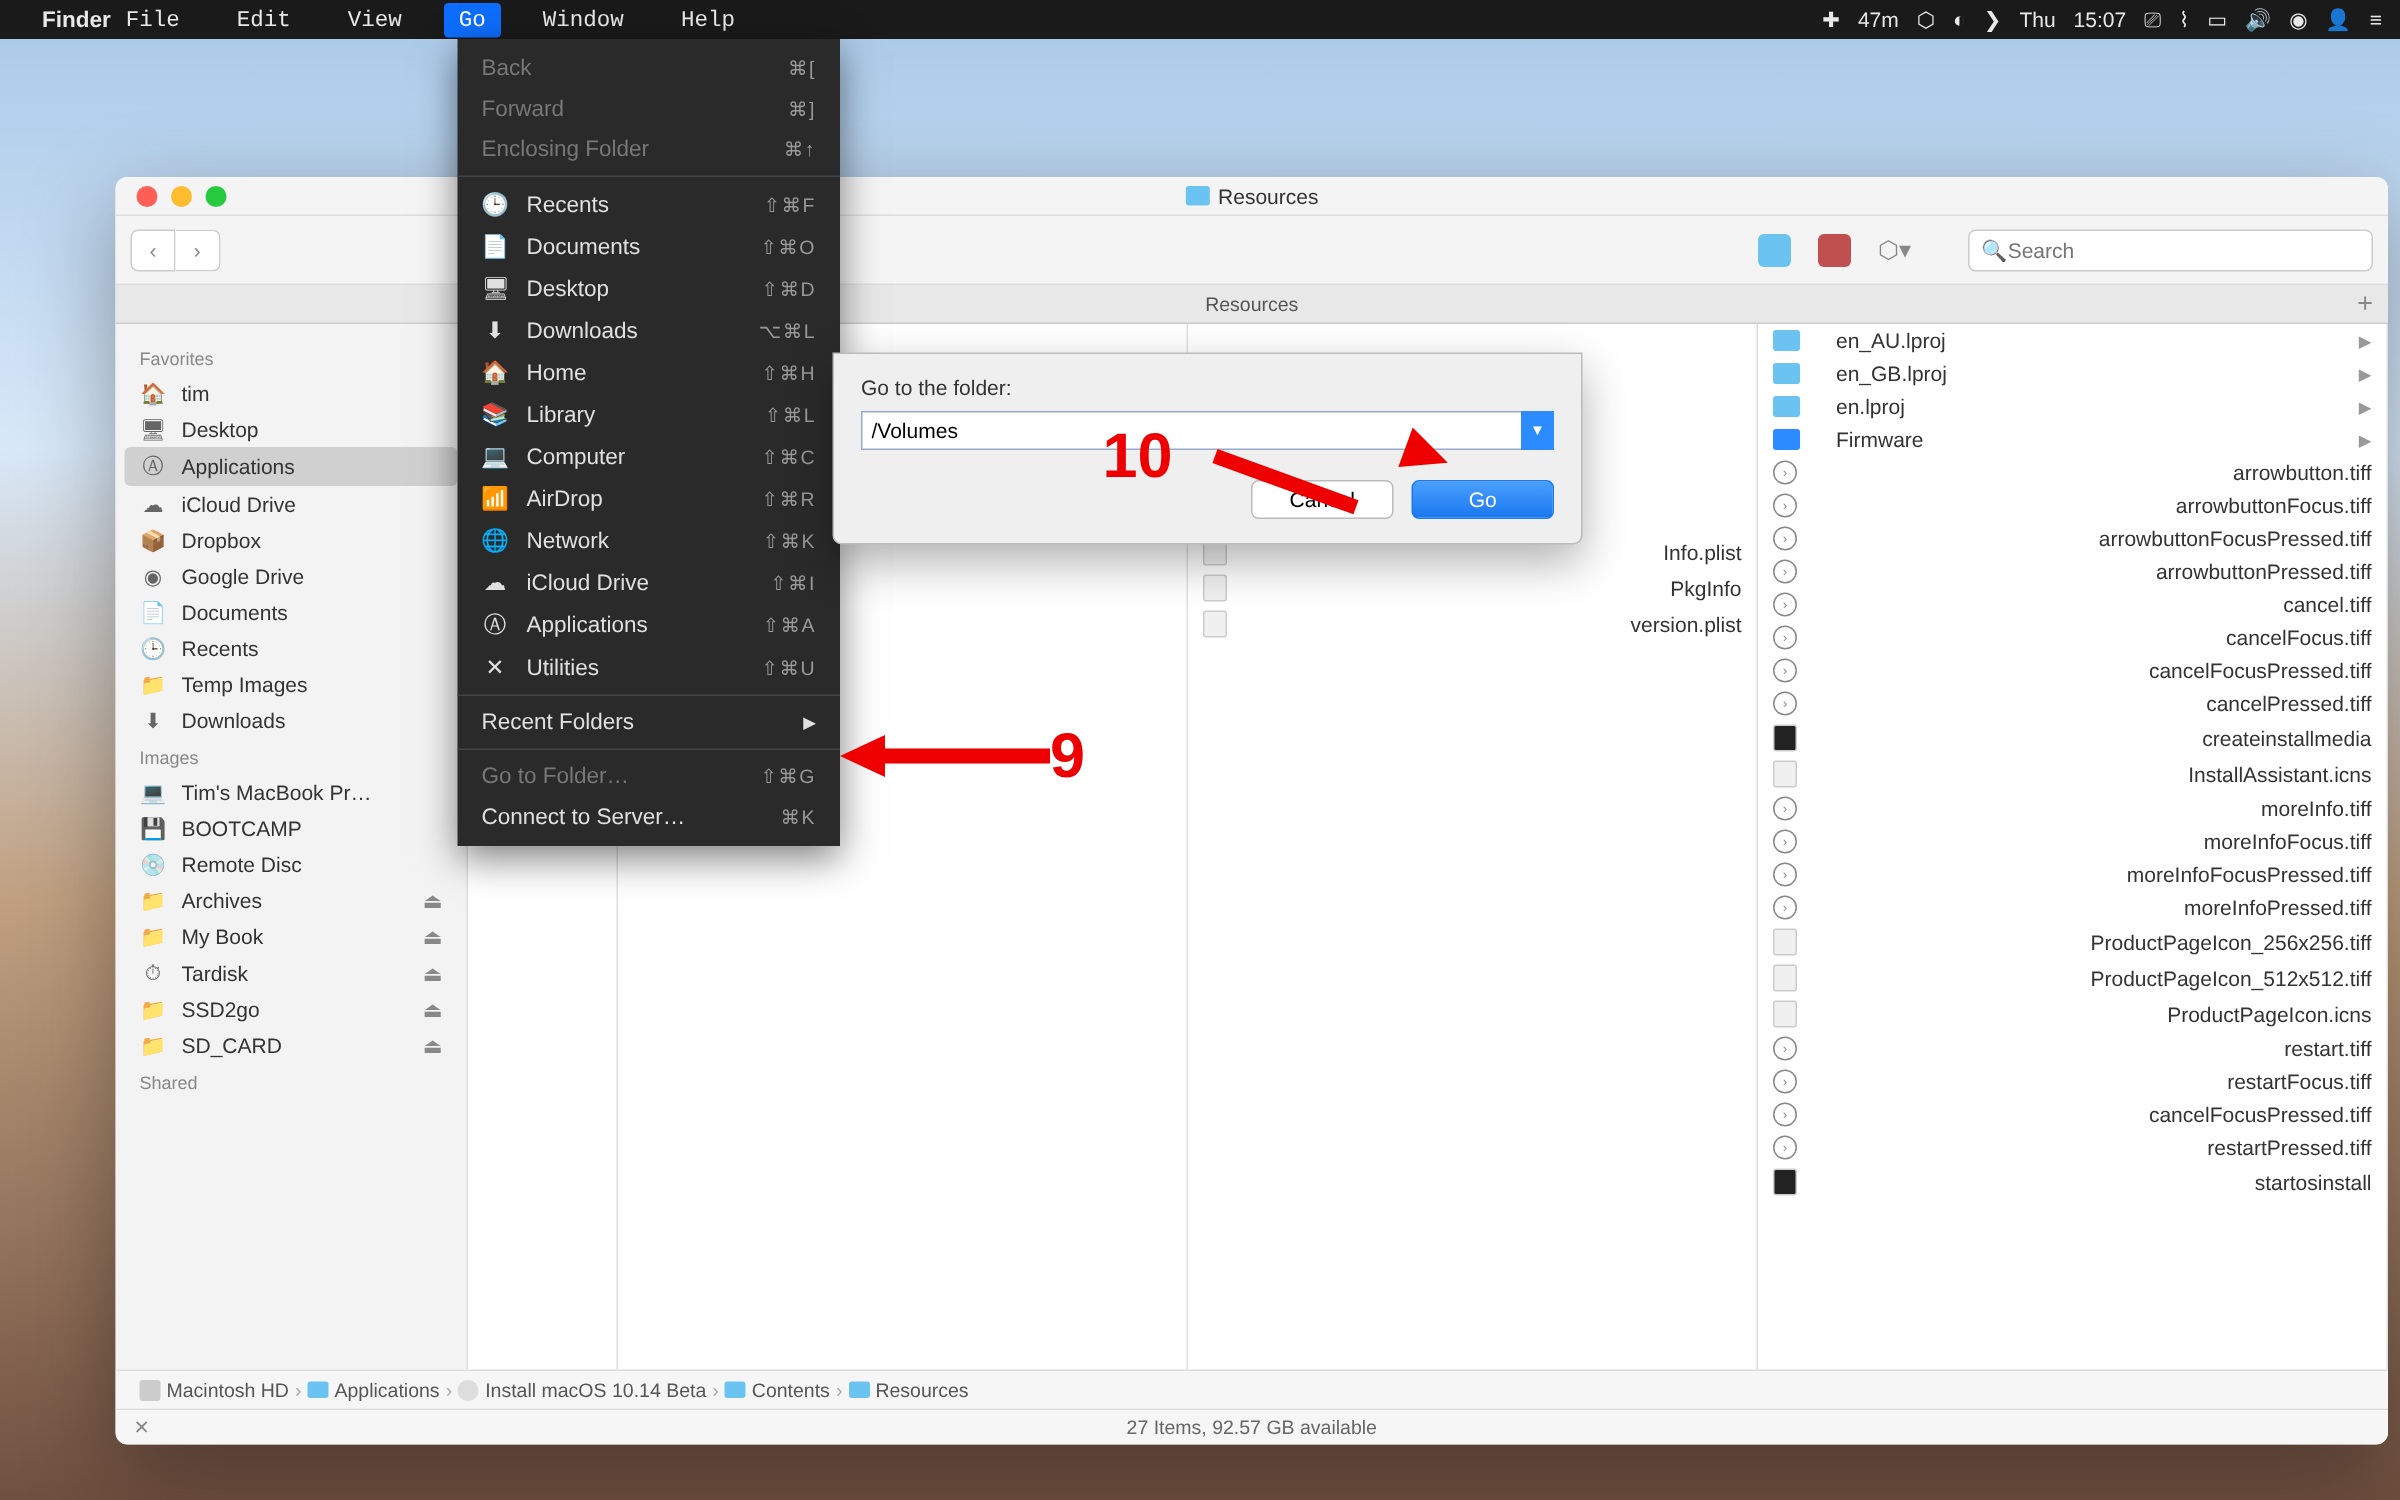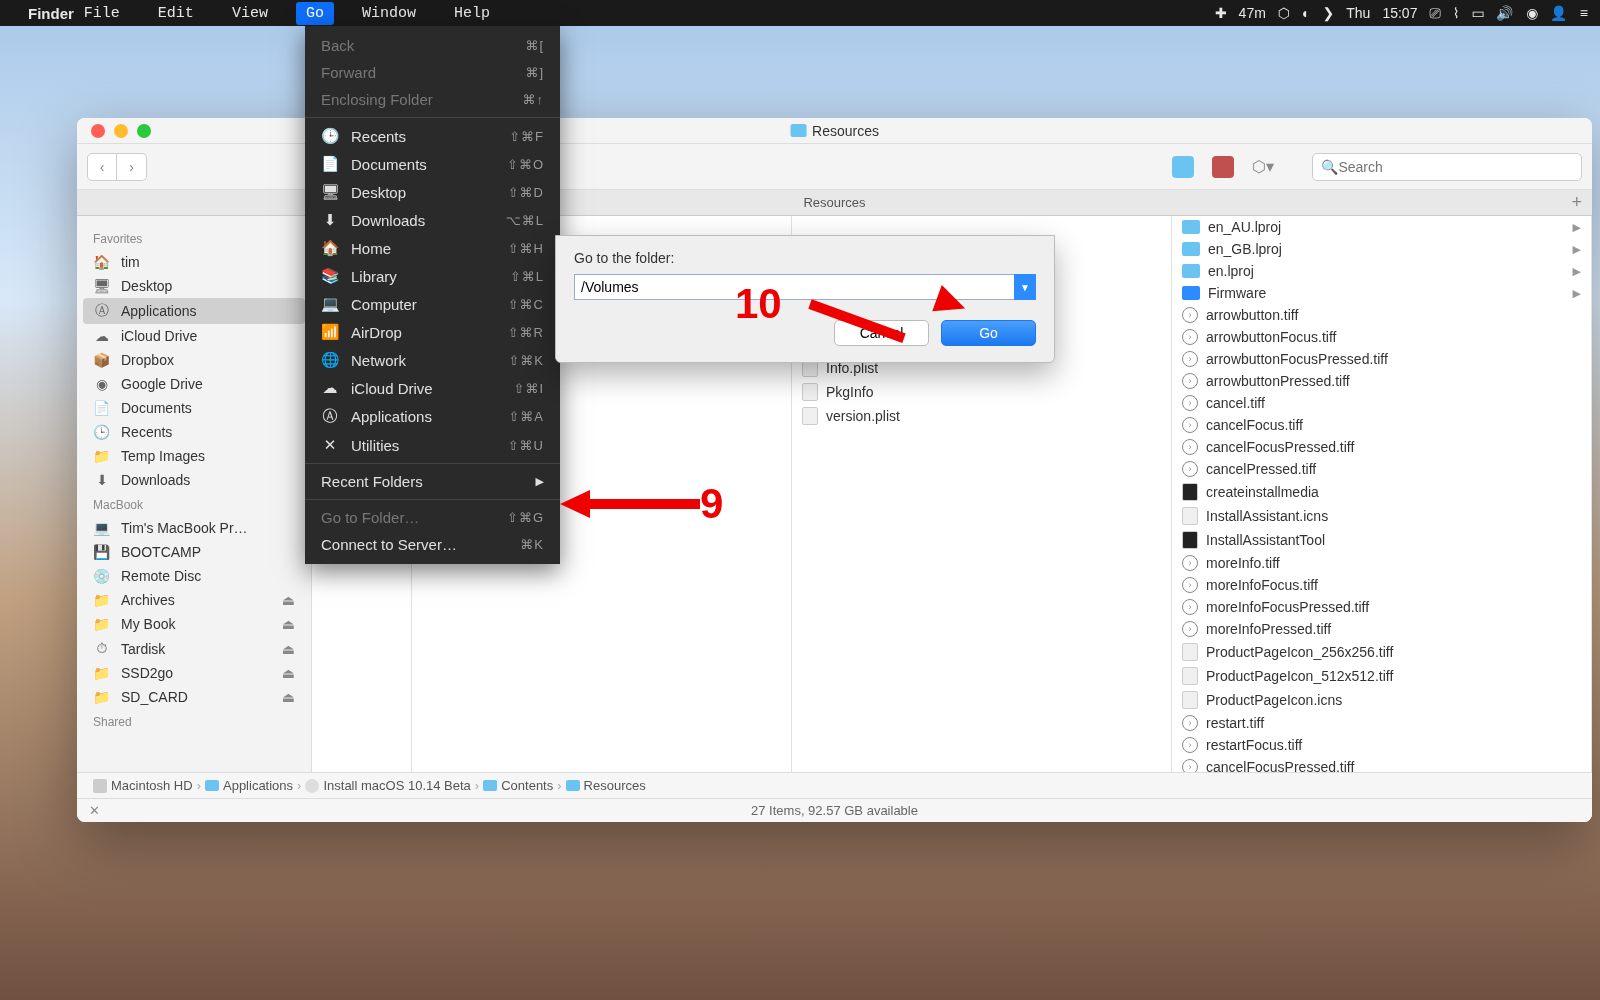--- a/index.html
+++ b/index.html
@@ -9,21 +9,21 @@
 .menubar { position:absolute; top:0; left:0; right:0; height:26px; background:#1a1a1a; color:#e8e8e8; display:flex; align-items:center; padding:0 12px; font-size:15px; z-index:1000; }
 .menubar .apple { margin-right:16px; font-size:16px; }
 .menubar .app { font-weight:600; margin-right:0; }
 .menubar .mitem { margin-right:18px; cursor:default; padding:3px 10px;font-family:Liberation Mono, monospace; }
 .menubar .mitem.active { background:#0d6efd; color:#fff; border-radius:3px; }
 .menubar .spacer { flex:1; }
 .menubar .status { display:flex; align-items:center; gap:12px; font-size:14px; }
 .menubar .status span { display:inline-block; }
 
 
-.finder { position:absolute; left:77px; top:118px; width:1515px; height:704px; background:#fff; border-radius:8px; box-shadow:0 20px 60px rgba(0,0,0,.35); display:flex; flex-direction:column; overflow:hidden; }
+.finder { position:absolute; left:77px; top:118px; width:1515px; height:845px; background:#fff; border-radius:8px; box-shadow:0 20px 60px rgba(0,0,0,.35); display:flex; flex-direction:column; overflow:hidden; }
 .titlebar { height:26px; display:flex; align-items:center; background:#f4f4f4; border-bottom:1px solid #ddd; position:relative; }
 .traffic { display:flex; gap:9px; padding-left:14px; }
 .traffic .dot { width:14px; height:14px; border-radius:50%; }
 .dot.r{background:#ff5f56;} .dot.y{background:#ffbd2e;} .dot.g{background:#27c93f;}
 .wtitle { position:absolute; left:50%; transform:translateX(-50%); display:flex; align-items:center; gap:6px; font-size:14px; color:#333; }
 .wtitle .folicon{width:16px;height:13px;background:#6ac3f0;border-radius:2px;}
 
 .toolbar { height:46px; background:#f4f4f4; border-bottom:1px solid #ddd; display:flex; align-items:center; padding:0 10px; gap:8px; }
 .toolbar .navbtn { width:30px; height:28px; border:1px solid #ccc; background:#fff; border-radius:5px; display:flex; align-items:center; justify-content:center; color:#888; font-size:14px;}
 .toolbar .navgrp{display:flex;}
@@ -43,21 +43,21 @@
 .sidebar { width:235px; background:#f3f3f3; border-right:1px solid #ddd; overflow-y:auto; padding:10px 0; font-size:14px;}
 .sidebar .sect { color:#888; font-size:12px; padding:6px 16px 4px; }
 .sidebar .item { display:flex; align-items:center; padding:4px 16px; gap:10px; color:#333; cursor:default;}
 .sidebar .item.sel { background:#d0d0d0; border-radius:4px; margin:0 6px; padding:4px 10px;}
 .sidebar .item .icn{width:18px;text-align:center;color:#666;}
 .sidebar .item .eject{margin-left:auto;color:#888;}
 
 .cols { flex:1; display:flex; overflow:hidden; background:#fff;}
 .col { border-right:1px solid #e0e0e0; overflow-y:auto; font-size:14px;}
 .col1{width:100px;} .col2{width:380px;} .col3{width:380px;} .col4{flex:1;}
-.fitem { display:flex; align-items:center; padding:3px 10px; gap:8px; color:#333; white-space:nowrap;}
+.fitem { display:flex; align-items:center; padding:3px 10px; gap:24px; color:#333; white-space:nowrap;justify-content:space-between;}
 .fitem .arrow{margin-left:auto;color:#999;font-size:11px;}
 .fitem .folicon{width:18px;height:14px;background:#6ac3f0;border-radius:2px;flex-shrink:0;}
 .fitem .folicon.blue{background:#2c8cff;}
 .fitem .ficon{width:16px;height:18px;background:#f0f0f0;border:1px solid #ccc;border-radius:2px;flex-shrink:0;}
 .fitem .ficon.exec{background:#222;}
 .fitem .circ{width:16px;height:16px;border:1.5px solid #888;border-radius:50%;flex-shrink:0;display:flex;align-items:center;justify-content:center;font-size:9px;color:#888;}
 
 .pathbar { height:26px; border-top:1px solid #ddd; background:#f6f6f6; display:flex; align-items:center; padding:0 16px; font-size:13px; color:#555; gap:4px;}
 .pathbar .pseg{display:flex;align-items:center;gap:4px;}
 .pathbar .pseg .folicon{width:14px;height:11px;background:#6ac3f0;border-radius:2px;}
@@ -205,21 +205,21 @@
           </div>
           <div class="item">
             <span class="icn">📁</span>
             <span>Temp Images</span>
           </div>
           <div class="item">
             <span class="icn">⬇</span>
             <span>Downloads</span>
           </div>
         </div>
-      <div class="sect">MacBook</div>
+      <div class="sect">Images</div>
       <div id="sb-dev">
           <div class="item">
             <span class="icn">💻</span>
             <span>Tim's MacBook Pr…</span>
           </div>
           <div class="item">
             <span class="icn">💾</span>
             <span>BOOTCAMP</span>
           </div>
           <div class="item">
@@ -325,24 +325,20 @@
             <div class="circ">›</div>
             <span>cancelPressed.tiff</span>
           </div>
           <div class="fitem">
             <div class="ficon exec"></div>
             <span>createinstallmedia</span>
           </div>
           <div class="fitem">
             <div class="ficon"></div>
             <span>InstallAssistant.icns</span>
-          </div>
-          <div class="fitem">
-            <div class="ficon exec"></div>
-            <span>InstallAssistantTool</span>
           </div>
           <div class="fitem">
             <div class="circ">›</div>
             <span>moreInfo.tiff</span>
           </div>
           <div class="fitem">
             <div class="circ">›</div>
             <span>moreInfoFocus.tiff</span>
           </div>
           <div class="fitem">

